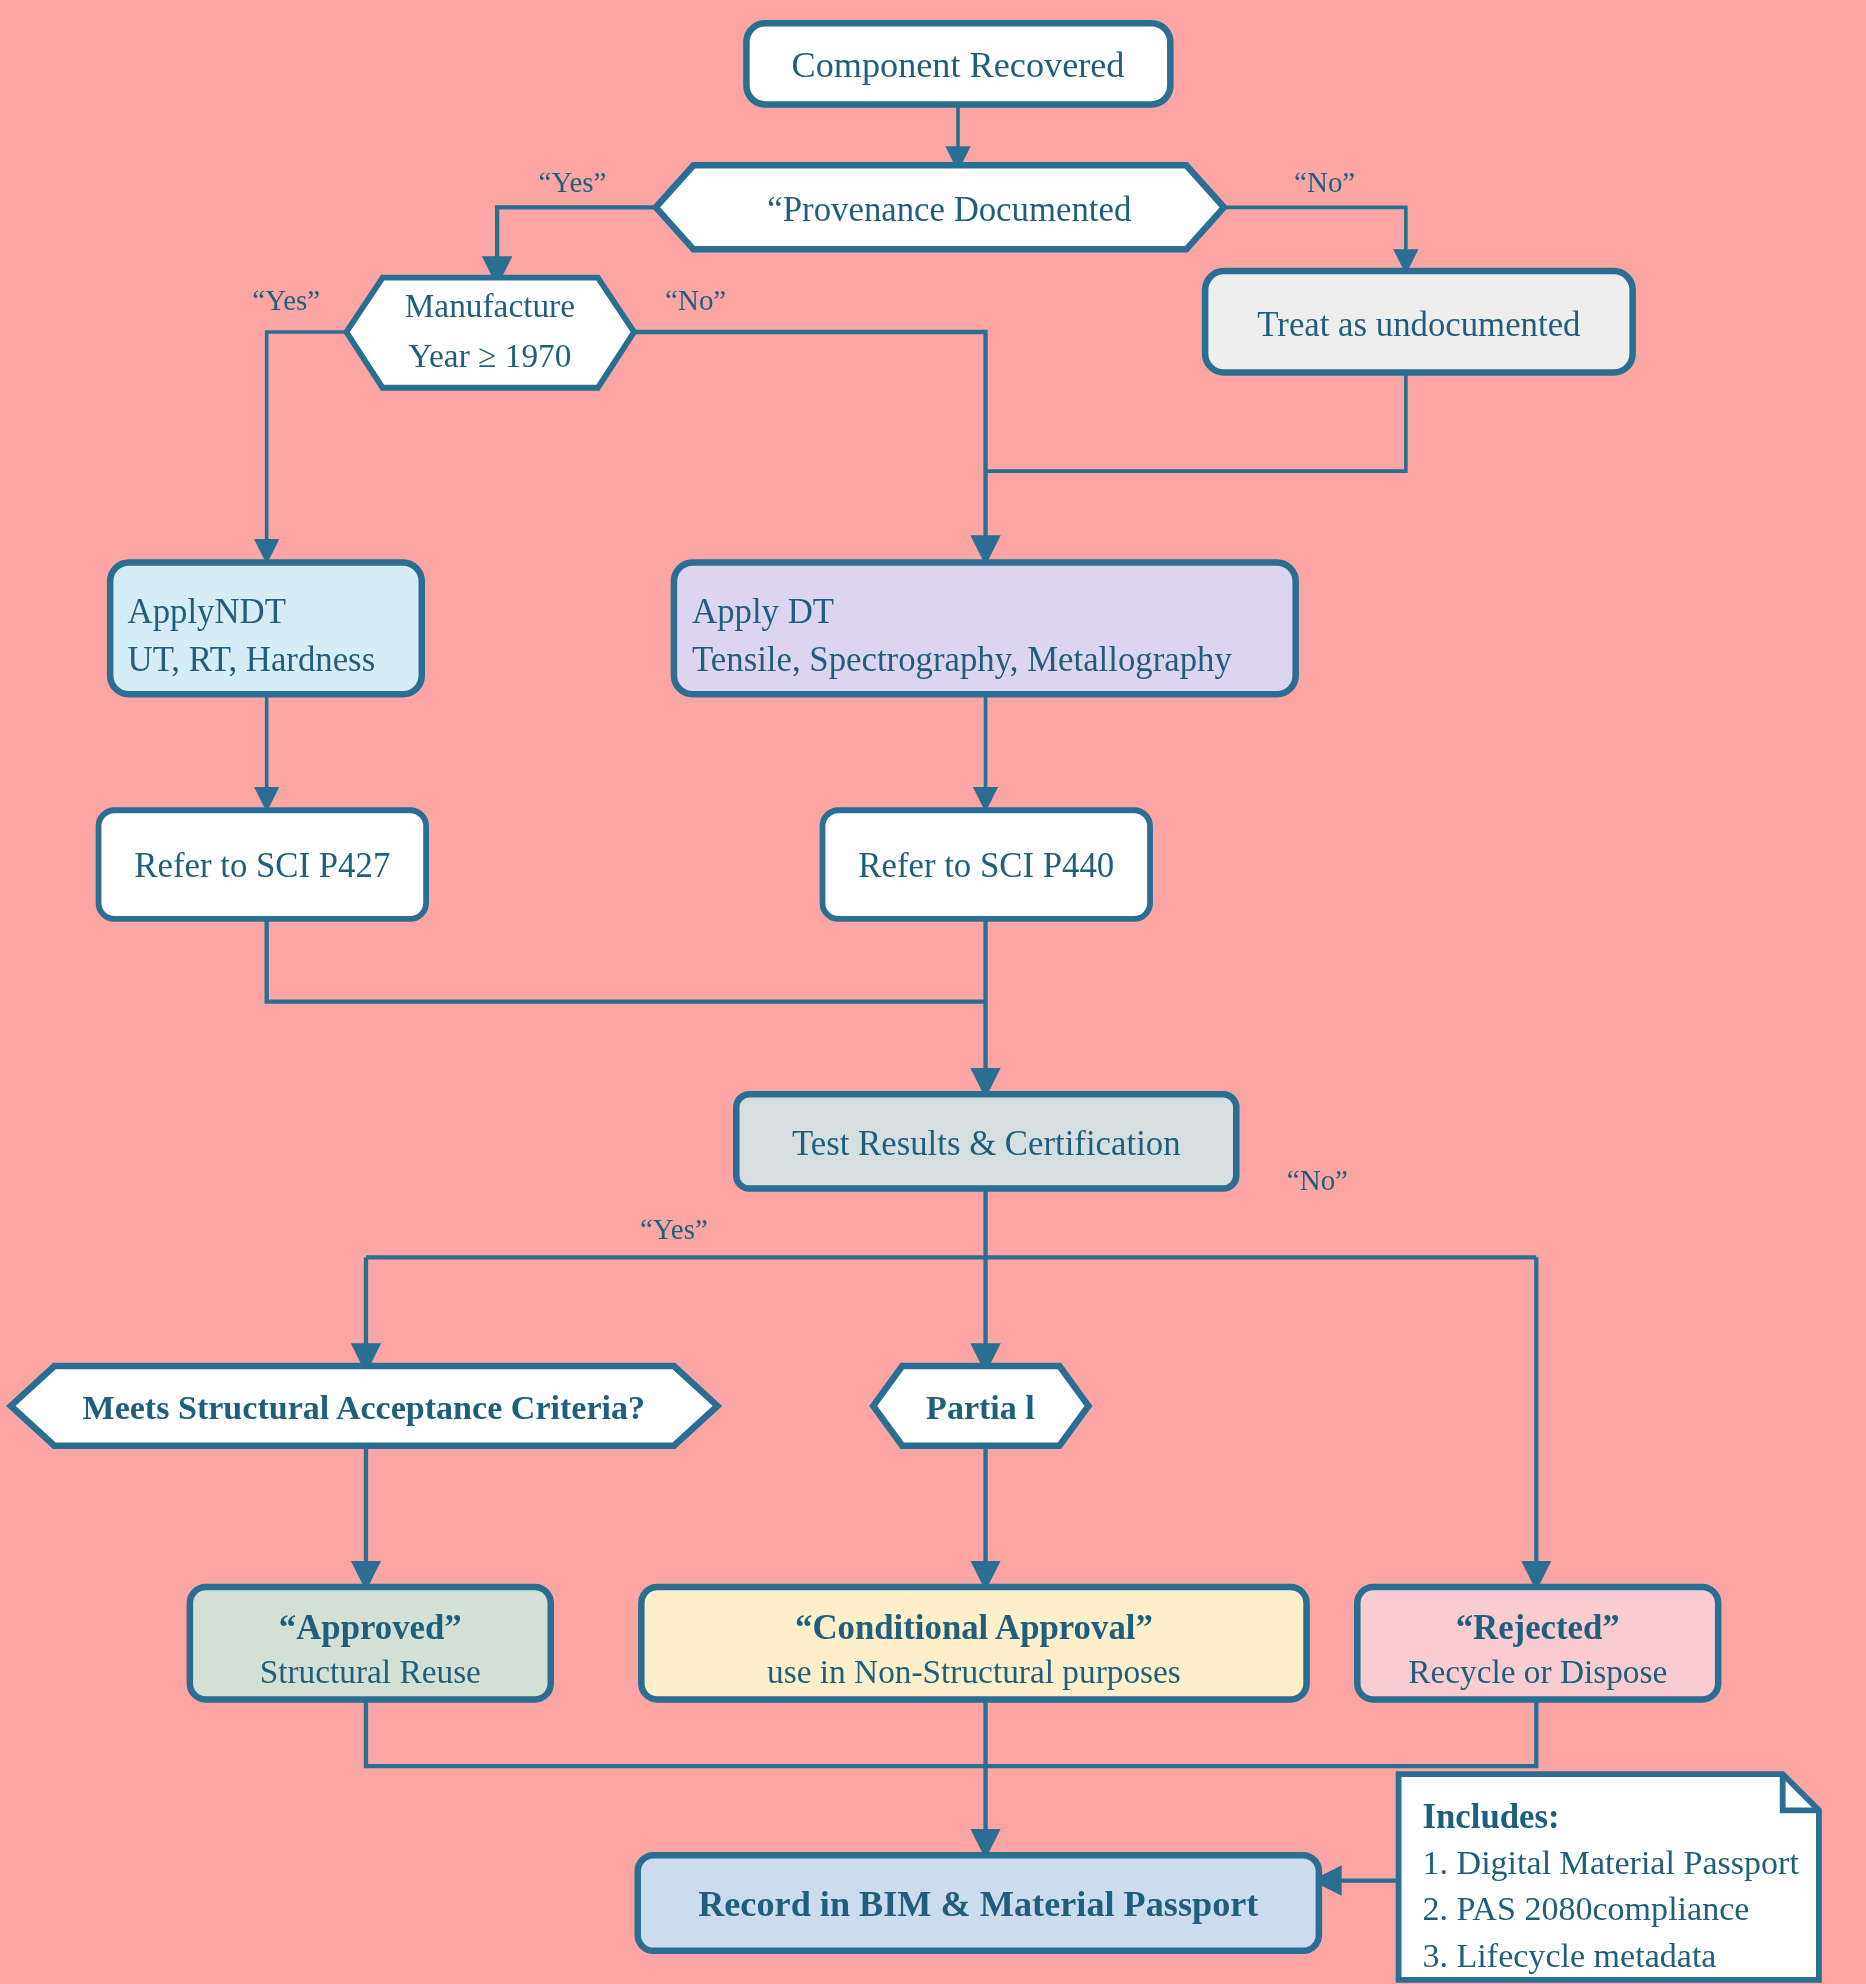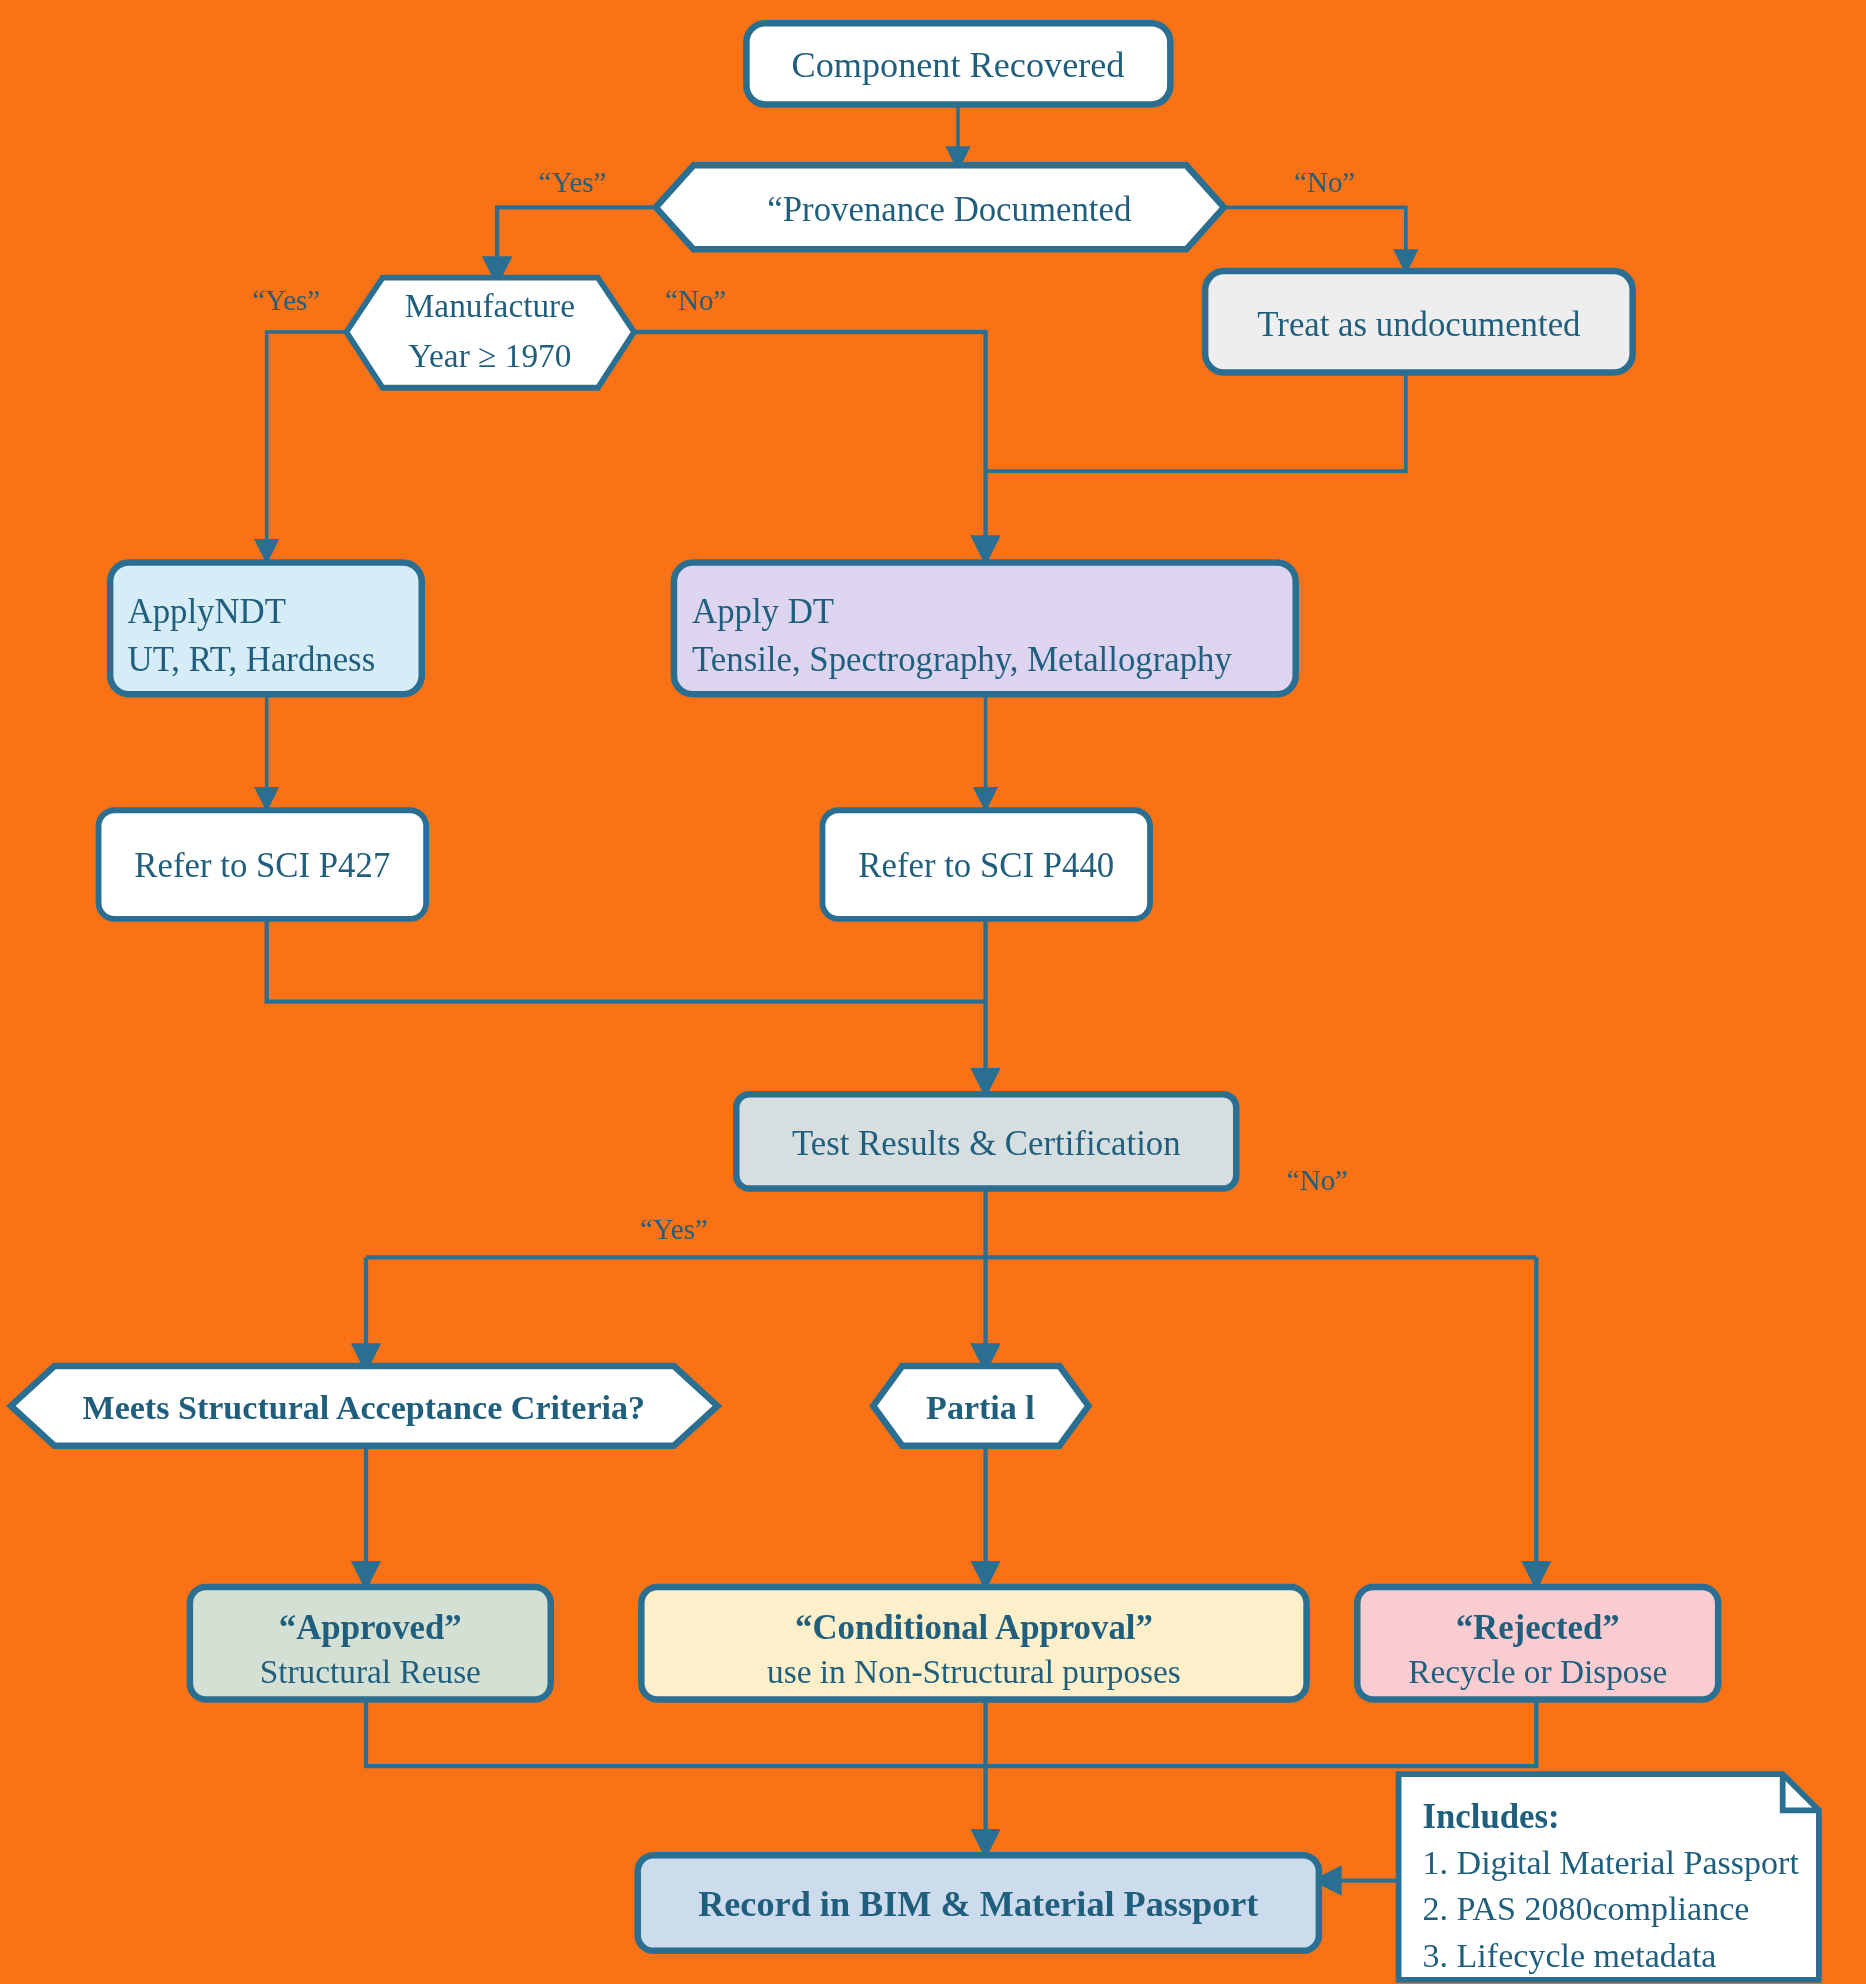--- a/index.html
+++ b/index.html
@@ -7,21 +7,21 @@
     padding: 0;
     background: #ffffff;
   }
   body {
     font-family: "Liberation Serif", "DejaVu Serif", serif;
   }
   #diagram-root {
     position: relative;
     width: 1866px;
     height: 1985px;
-    background: #f97316;
+    background: #fca5a5;
     overflow: hidden;
   }
   svg.flow {
     position: absolute;
     top: 0;
     left: 0;
     width: 1866px;
     height: 1985px;
   }
   .node-text {

